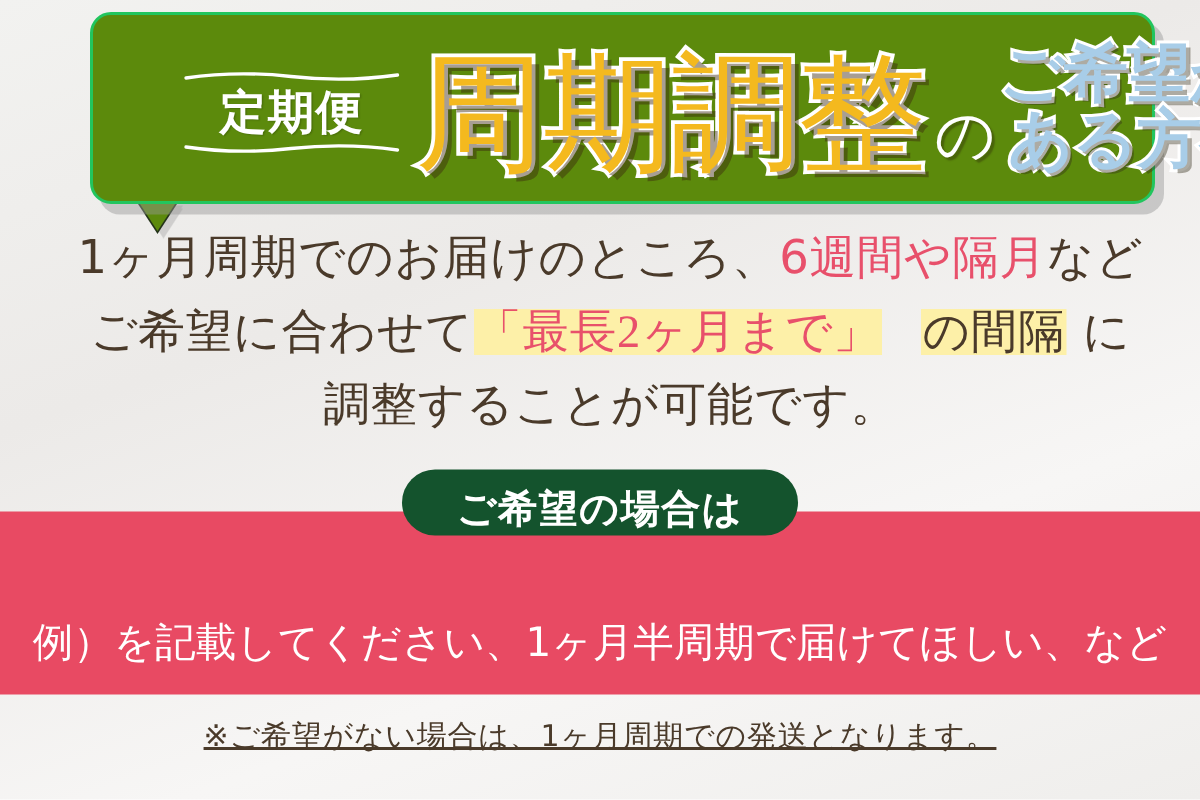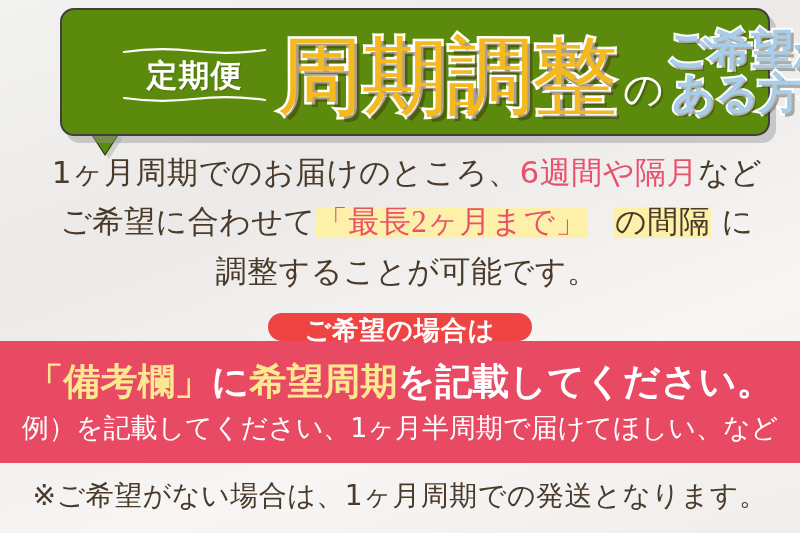--- a/index.html
+++ b/index.html
@@ -10,21 +10,21 @@
     position:relative;
     overflow:hidden;
   }
 
   
   #header-banner{
     position:absolute;
     left:60px; top:8px;
     width:710px; height:128px;
     background:#5c8a0c;
-    border:2px solid #404040;
+    border:2px solid #22c55e;
     border-radius:14px;
     box-shadow:6px 7px 0 rgba(150,150,150,.45);
     display:flex;
     align-items:center;
     z-index:3;
   }
   
   #header-tail{
     position:absolute;
     left:92px; top:134px;
@@ -119,25 +119,25 @@
     background:linear-gradient(transparent 8%, #fdf0a8 8%, #fdf0a8 96%, transparent 96%);
     padding:0 1px;
     font-family:Liberation Serif, serif;
   }
   .dark-txt{ color:#4a3a2a;margin-left:26px; }
 
   
   #brown-pill{
     position:absolute;
     left:268px; top:313px;
-    width:264px; height:28px;
-    background:#ef4444;
+    width:264px; height:44px;
+    background:#14532d;
     border-radius:22px;
     display:flex;
-    align-items:flex-start;
+    align-items:flex-end;
     justify-content:center;
     z-index:5;
   }
   #brown-pill-text{
     color:#ffffff;
     font-size:26px;
     font-weight:bold;
     letter-spacing:1px;
   }
 
@@ -171,24 +171,25 @@
     letter-spacing:0px;
     white-space:nowrap;
   }
 
   
   #footer-note{
     position:absolute;
     left:0; top:477px;
     width:800px;
     text-align:center;
-    font-size:28px;
+    font-size:20px;
     color:#4a3a2a;
     letter-spacing:.5px;
     white-space:nowrap;
+    text-decoration:underline;
   }
 </style>
 </head>
 <body>
 
 <div id="header-tail"></div>
 
 <div id="header-banner">
 
   <div id="teikibin-block">
@@ -223,19 +224,16 @@
     <span>ご希望に合わせて</span><span class="hl-yellow accent-pink">「最長2ヶ月まで」</span><span class="hl-yellow dark-txt">の間隔</span><span> に</span>
   </div>
   <div>調整することが可能です。</div>
 </div>
 
 <div id="brown-pill">
   <span id="brown-pill-text">ご希望の場合は</span>
 </div>
 
 <div id="pink-band">
-  <div id="pink-headline">
-    <span class="yellow-txt">「備考欄」</span><span>に</span><span class="yellow-txt">希望周期</span><span>を記載してください。</span>
-  </div>
   <div id="pink-example">例）を記載してください、1ヶ月半周期で届けてほしい、など</div>
 </div>
 
 <div id="footer-note">※ご希望がない場合は、1ヶ月周期での発送となります。</div>
 
 </body></html>

